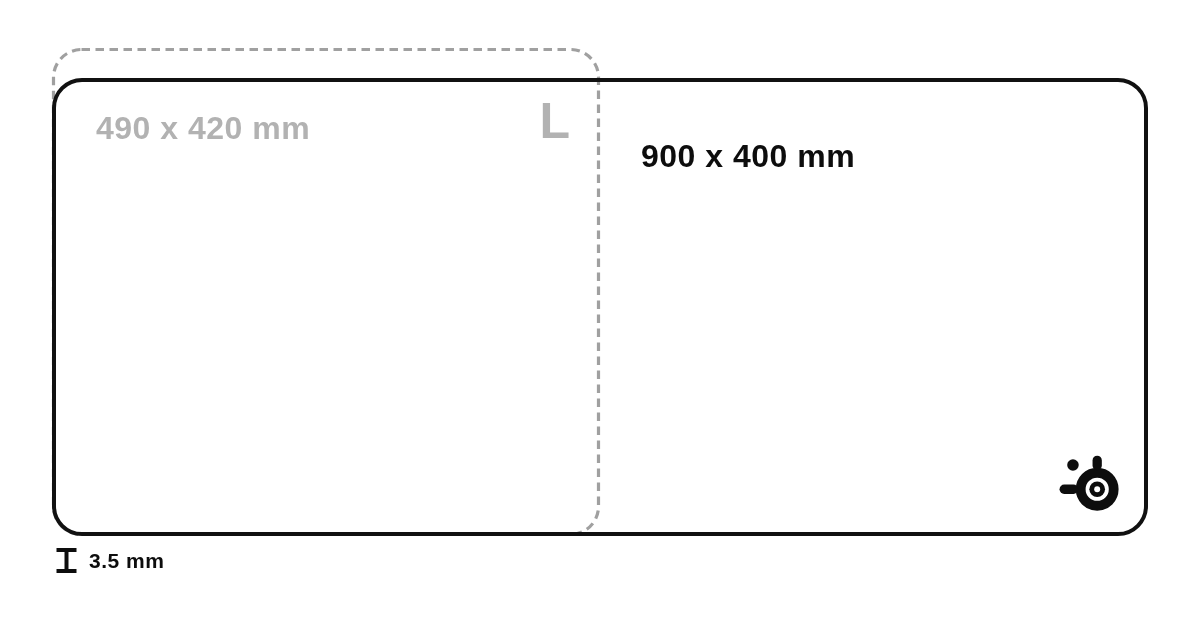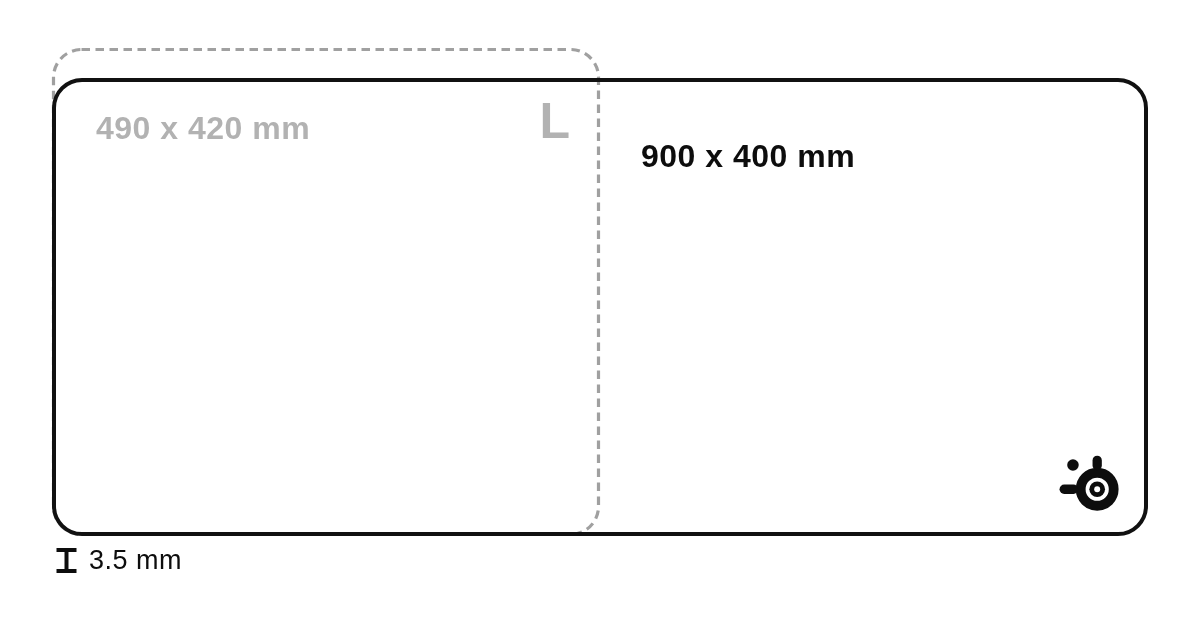--- a/index.html
+++ b/index.html
@@ -60,22 +60,22 @@
   }
   .thickness-row {
     position: absolute;
     left: 55px; top: 547px;
     display: flex;
     align-items: center;
     gap: 11px;
   }
   .thickness-row .glyph { display: block; }
   .thickness-text {
-    font-size: 27px;
-    font-weight: normal;
+    font-size: 21px;
+    font-weight: bold;
     color: var(--dark_text);
     line-height: 1;
     letter-spacing: 0.5px;
   }
 </style>
 </head>
 <body>
 
 <div class="canvas">
 

